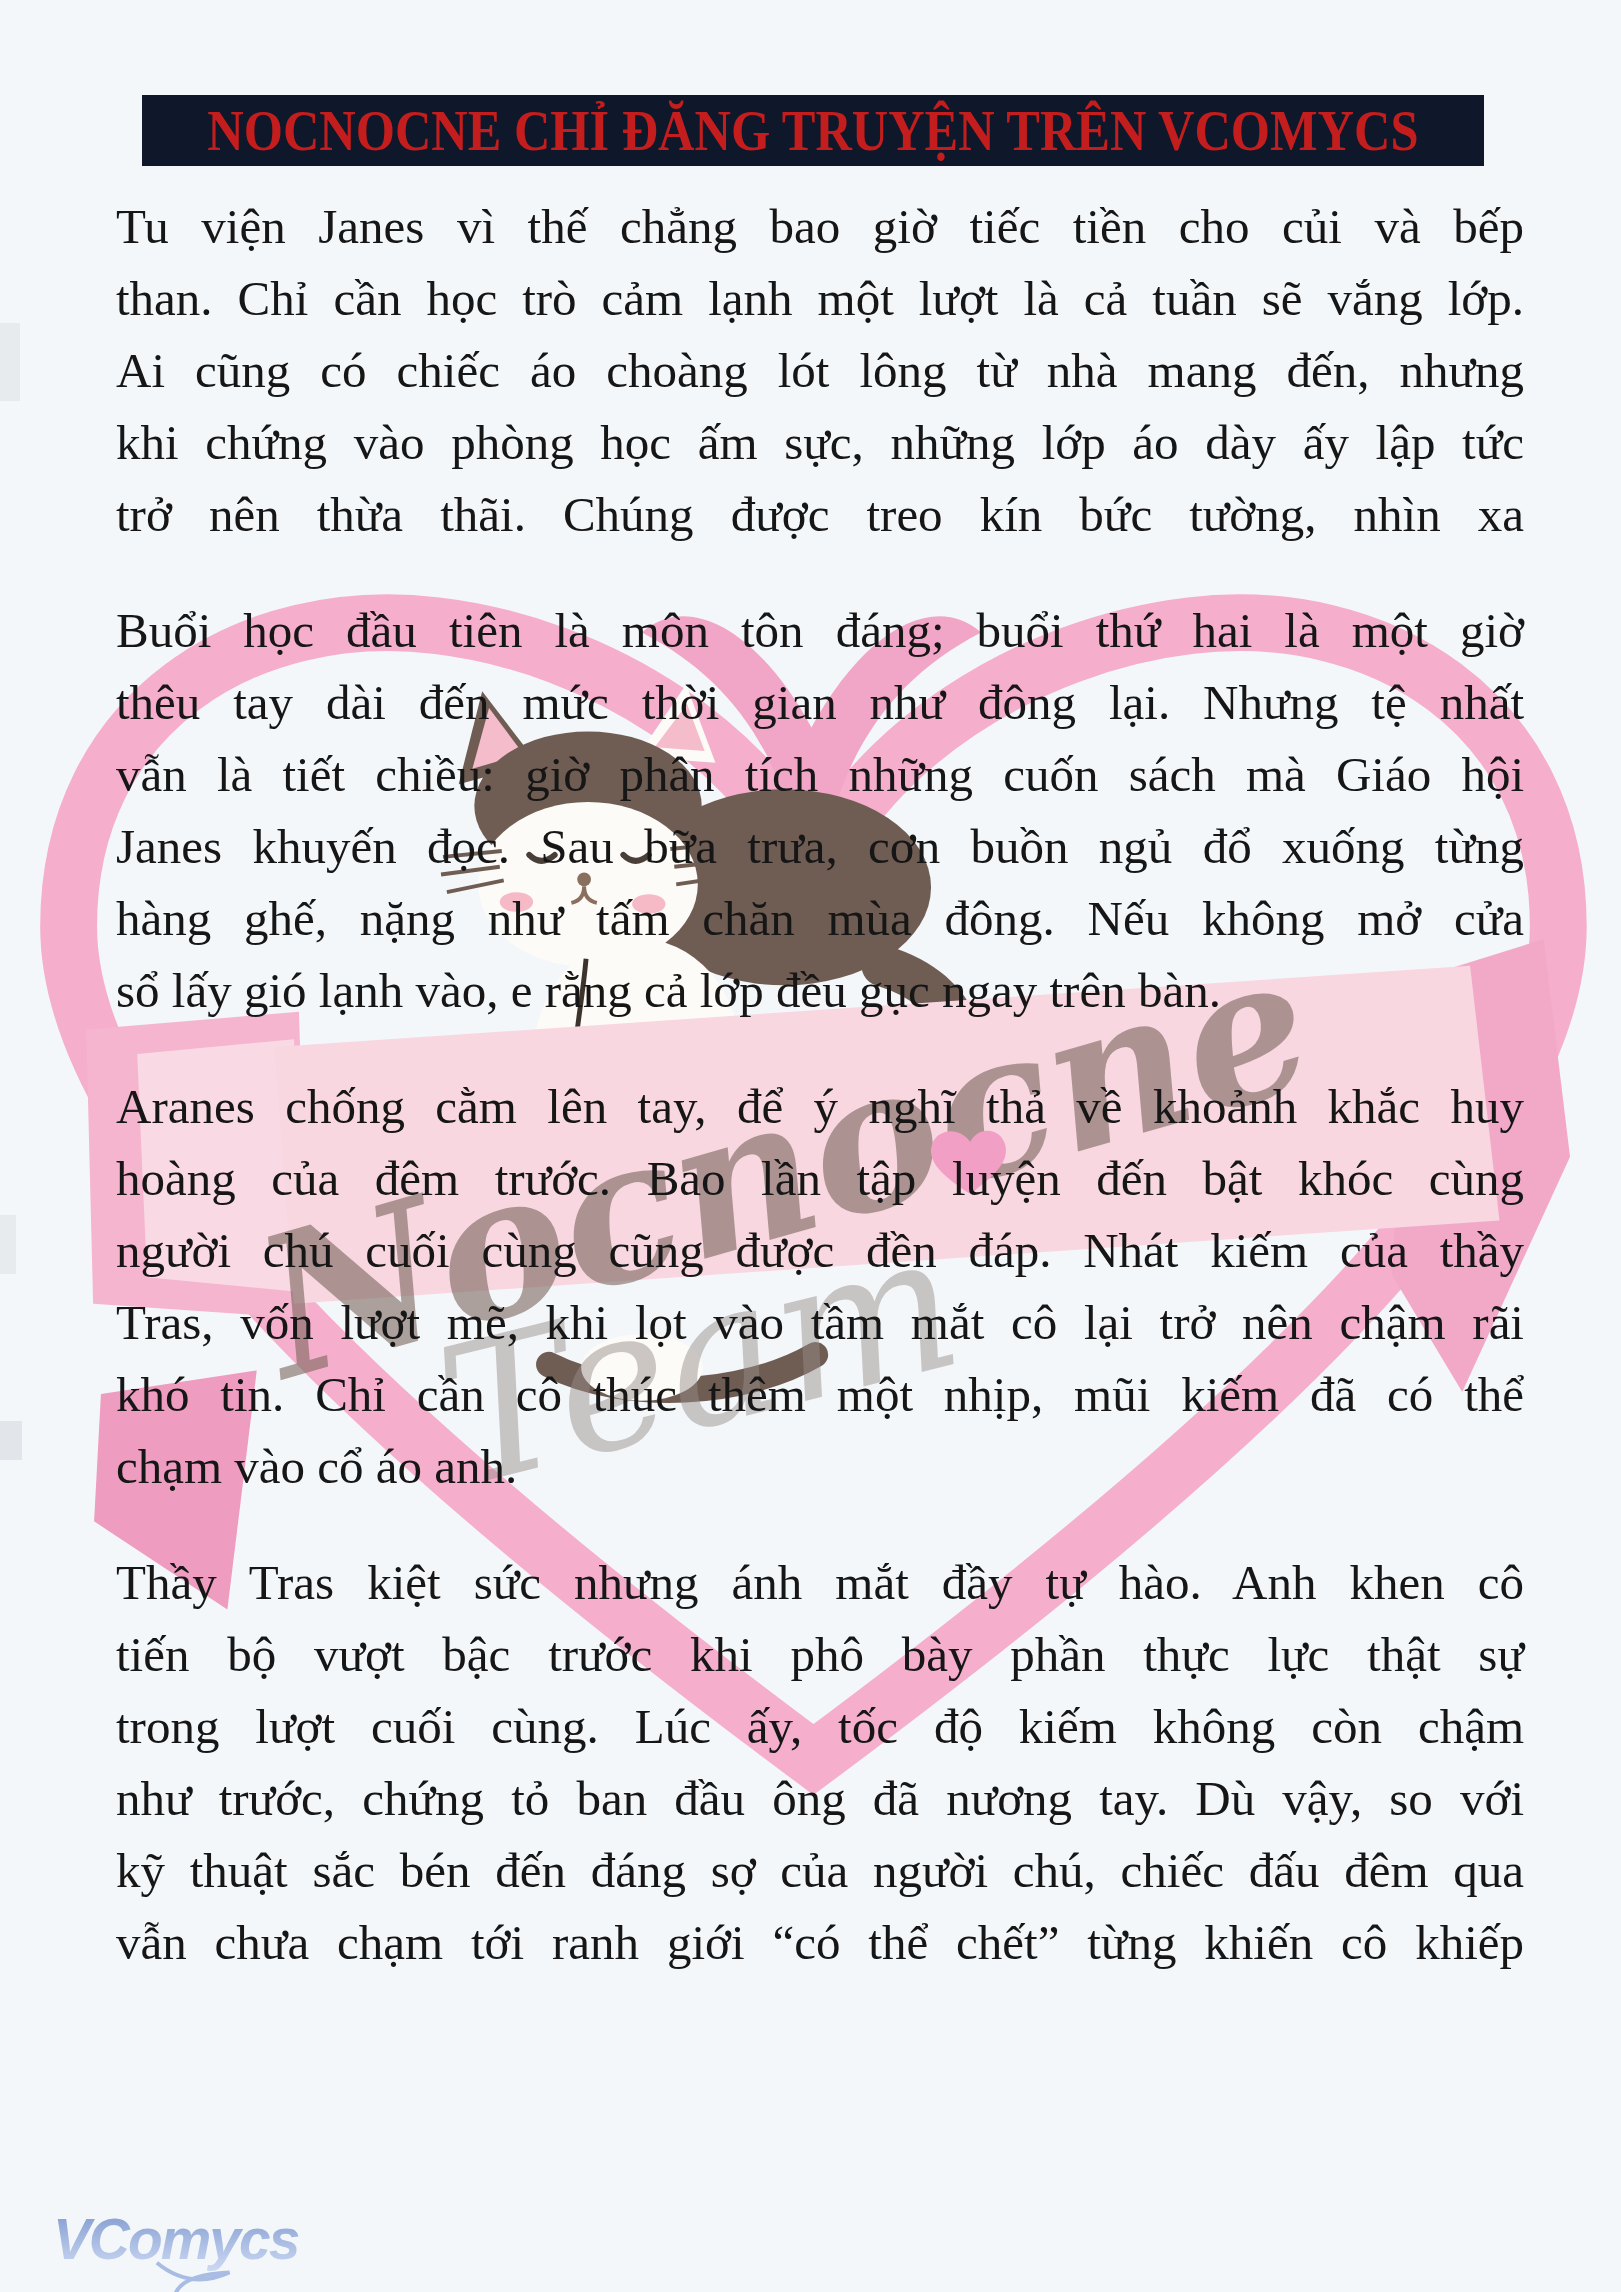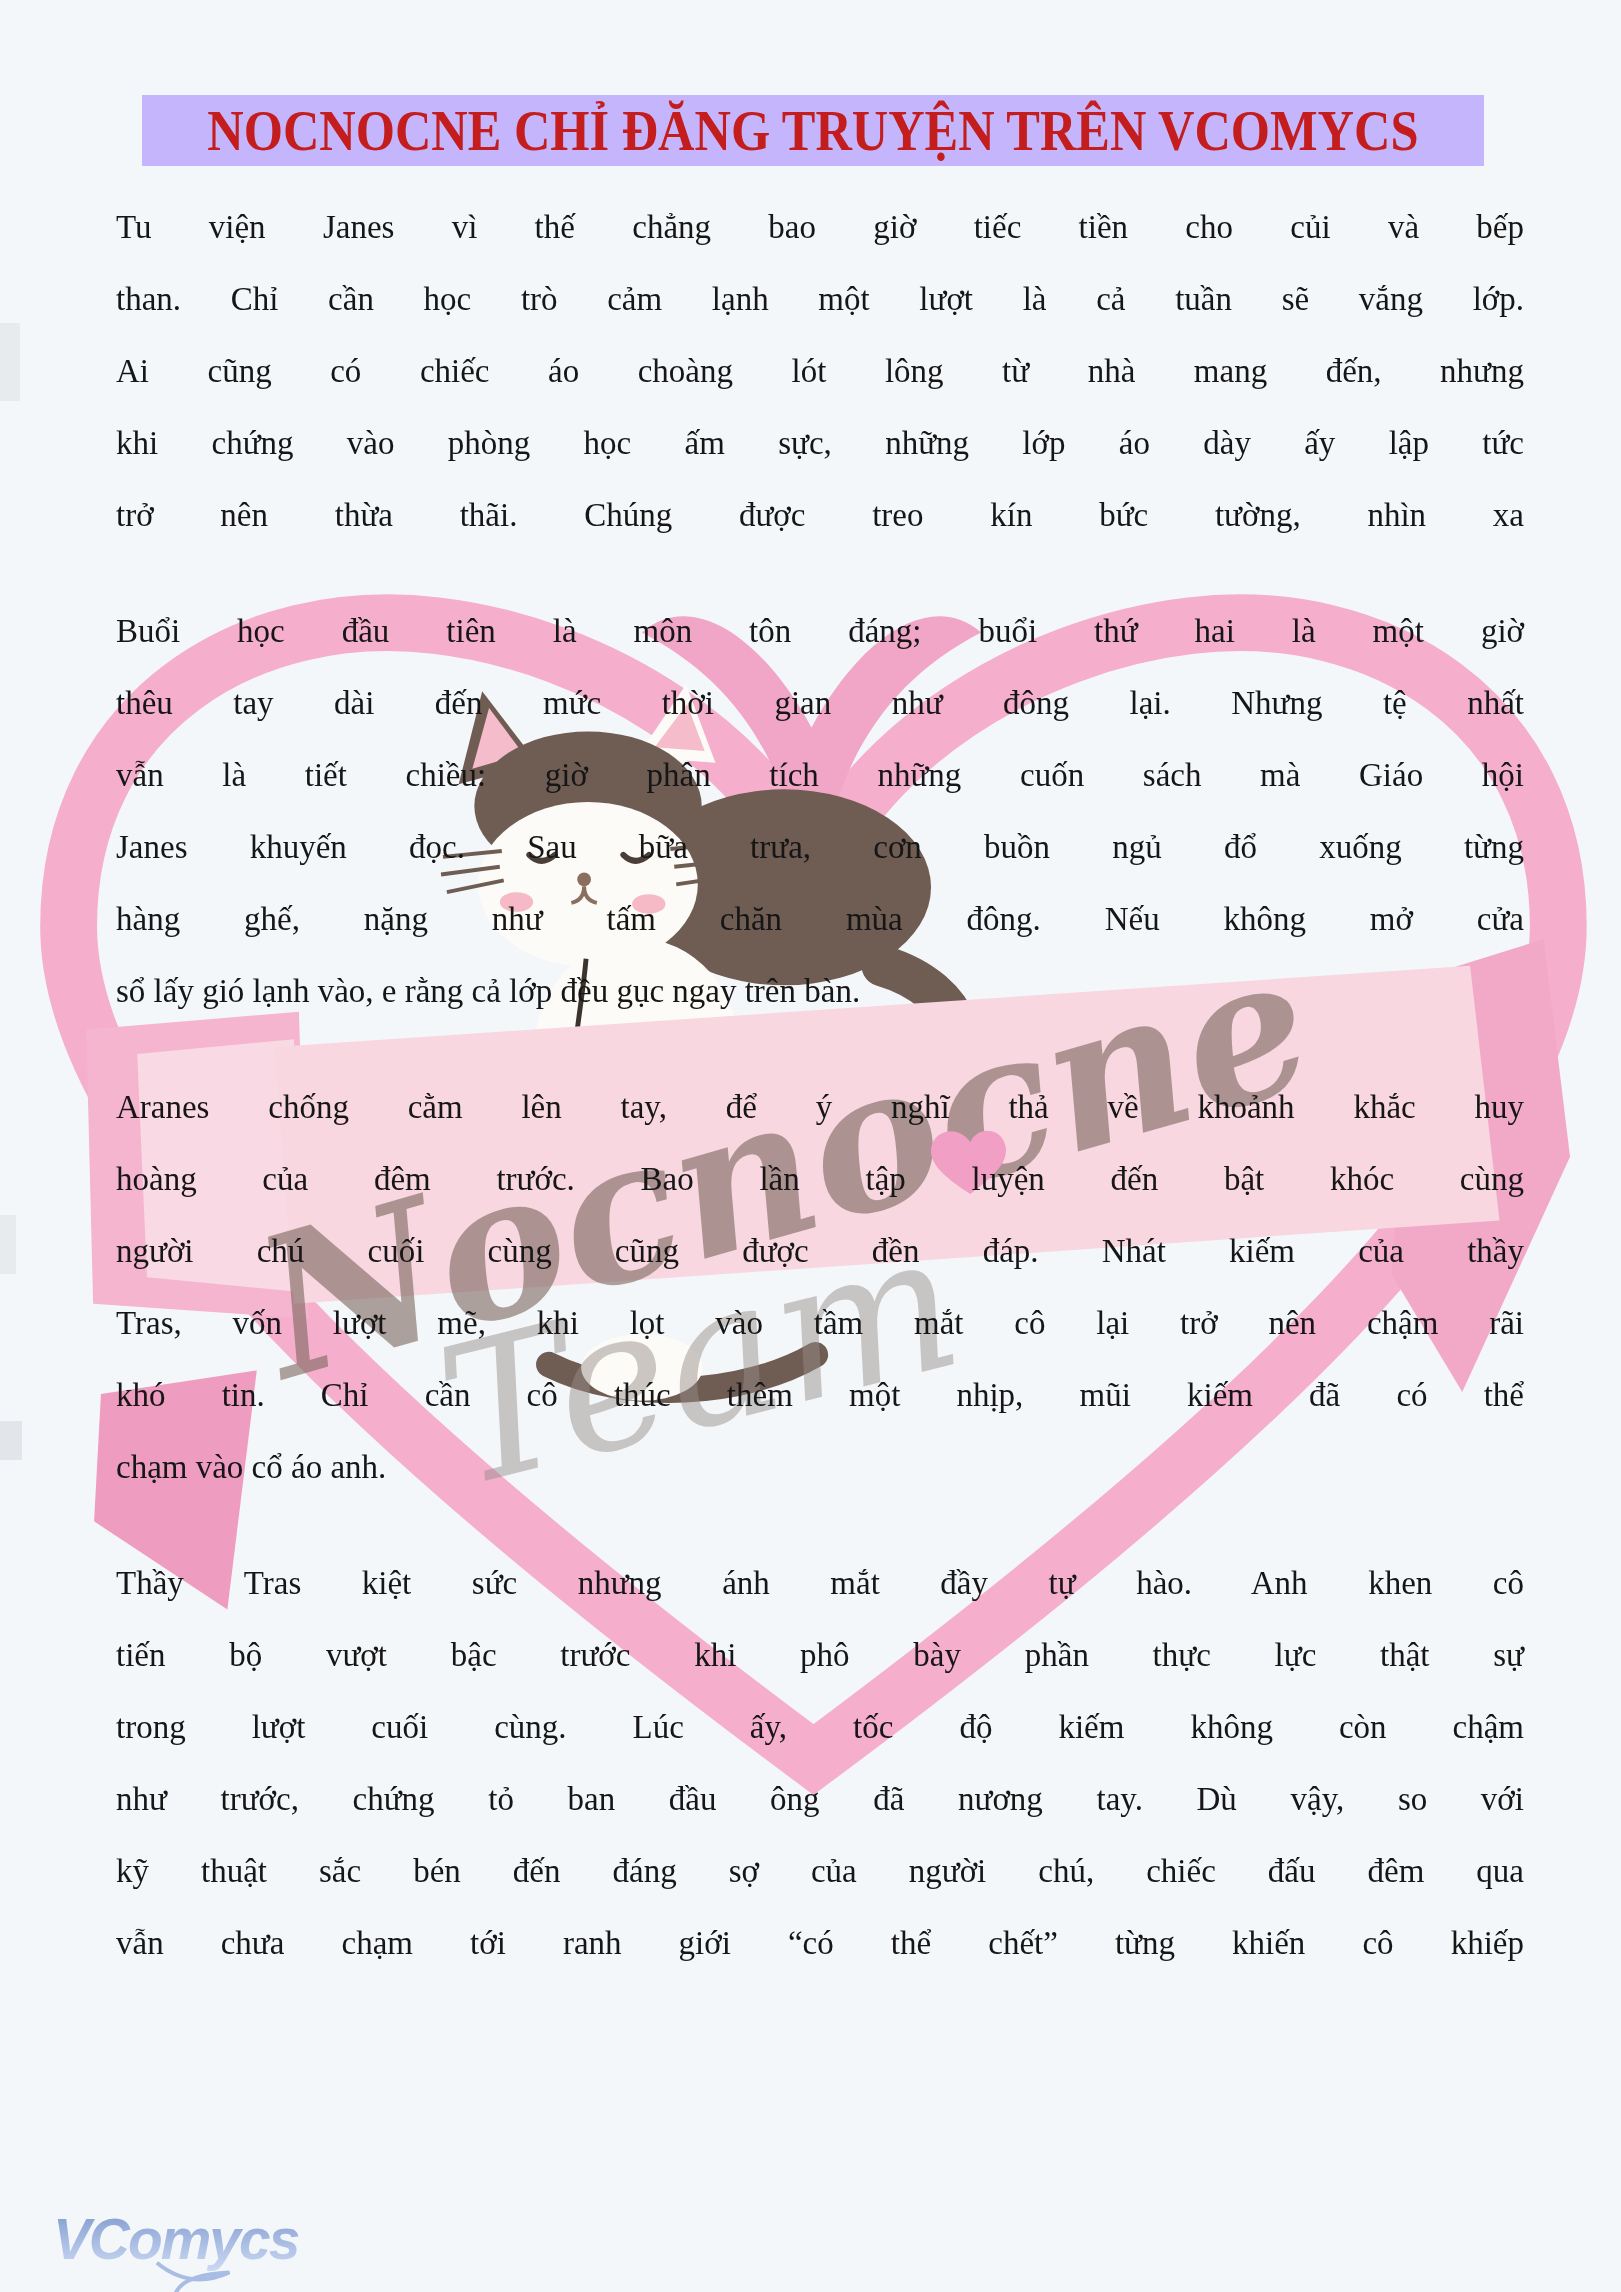--- a/index.html
+++ b/index.html
@@ -2,31 +2,31 @@
 <html><head>
 <meta charset="utf-8">
 <style>
   html,body{margin:0;padding:0;background:#e9ecef;}
   .page{
     position:relative;width:1621px;height:2293px;background:#f4f7fa;
     overflow:hidden;font-family:"Liberation Serif","DejaVu Serif",serif;
   }
   .header-band{
     position:absolute;left:142px;top:95px;width:1342px;height:71px;
-    background:#c4b5fd;display:flex;align-items:center;justify-content:center;
+    background:#0f172a;display:flex;align-items:center;justify-content:center;
     z-index:3;
   }
   .header-band .title-text{
     display:inline-block;transform:scaleX(0.9);transform-origin:center;
     white-space:nowrap;font-weight:bold;font-size:56px;color:#c41d1d;
     font-family:"Liberation Serif","DejaVu Serif",serif;
   }
   .body-text{
     position:absolute;left:116px;top:191px;width:1408px;z-index:2;
-    color:#161616;font-size:33px;
+    color:#161616;font-size:49px;
   }
   .para{margin:0 0 44px 0;}
   .line{
     height:72px;line-height:72px;white-space:nowrap;
     text-align:justify;text-align-last:justify;
   }
   .line.last{text-align-last:left;}
   .watermark-layer{position:absolute;left:0;top:0;width:1621px;height:2293px;z-index:1;}
   .logo-wrap{position:absolute;left:47px;top:2194px;z-index:3;}
   .artifact{position:absolute;z-index:0;}

